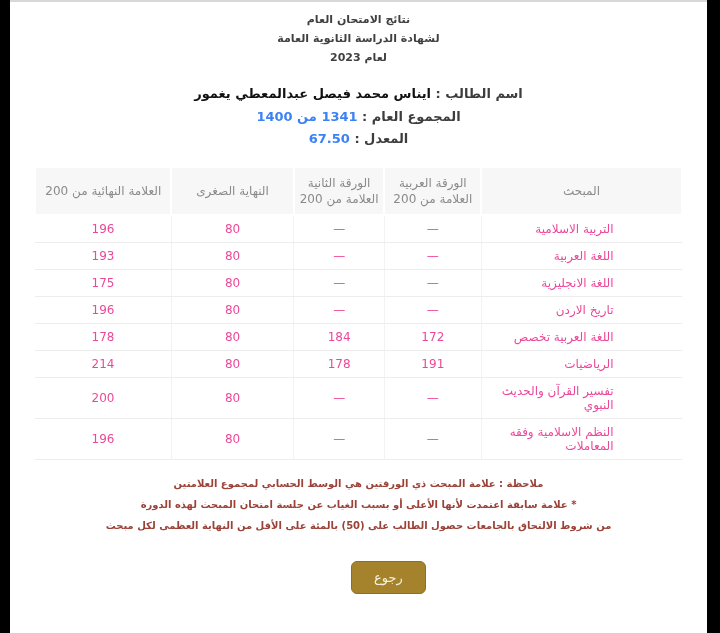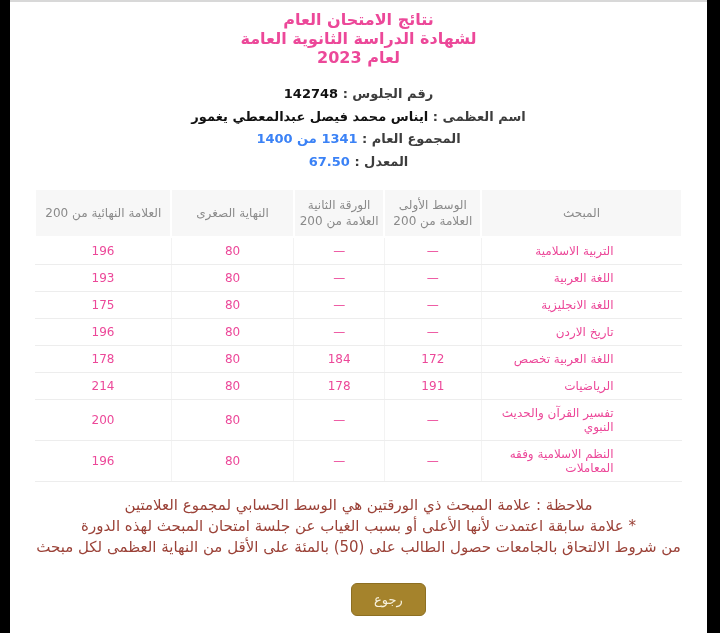--- a/index.html
+++ b/index.html
@@ -10,21 +10,21 @@
     direction:rtl;
   }
   .page {
     position:absolute; top:0; bottom:0; left:10px; right:13px;
     background:#ffffff;
     border-top:2px solid #d8d8d8;
   }
   
   .titles { padding-top:8px; text-align:center; }
   .title-line {
-    color:#ec4899; font-weight:bold; font-size:16px; line-height:19px;
+    color:#404040; font-weight:bold; font-size:11px; line-height:19px;
   }
   
   .student-info { margin-top:16px; text-align:center; }
   .info-line { font-size:13px; line-height:22.5px; color:#3d3d3d; font-weight:bold; }
   .info-label { color:#3d3d3d; }
   .info-strong { color:#111; }
   .info-teal { color:#3b82f6; }
   
   .results-table {
     width:93%; margin:15px auto 0 auto;
@@ -41,21 +41,21 @@
     color:#ec4899; text-align:center; padding:6px 4px;
     border-bottom:1px solid #ededed; border-left:1px solid #f3f3f3;
     height:27px;
   }
   .results-table tbody td:first-child {
     text-align:right; padding-left:4px; padding-right:68px; border-right:none;
   }
   .results-table tbody td:last-child { border-left:none; }
   
   .notes { margin-top:13px; text-align:center; }
-  .note-line { color:#9b4238; font-weight:normal; font-size:15px; line-height:21px; }
+  .note-line { color:#9b4238; font-weight:bold; font-size:10px; line-height:21px; }
   
   .btn-row { text-align:center; margin-top:25px; }
   .back-button {
     display:inline-block; position:relative; right:-30px;
     background:#a5832c; color:#f7f1dc; border:1px solid #8d6f22;
     border-radius:6px; padding:8px 22px; font-size:13px;
     font-family:"DejaVu Sans", sans-serif; cursor:pointer;
   }
 </style>
 </head>
@@ -64,25 +64,21 @@
 <div class="page">
 
   <div class="titles">
     <div class="title-line">نتائج الامتحان العام</div>
     <div class="title-line">لشهادة الدراسة الثانوية العامة</div>
     <div class="title-line">لعام 2023</div>
   </div>
 
   <div class="student-info">
     <div class="info-line">
-      <span class="info-label">رقم الجلوس :</span>
-      <span class="info-strong">142748</span>
-    </div>
-    <div class="info-line">
-      <span class="info-label">اسم العظمى :</span>
+      <span class="info-label">اسم الطالب :</span>
       <span class="info-strong">ايناس محمد فيصل عبدالمعطي يغمور</span>
     </div>
     <div class="info-line">
       <span class="info-label">المجموع العام :</span>
       <span class="info-teal">1341 من 1400</span>
     </div>
     <div class="info-line">
       <span class="info-label">المعدل :</span>
       <span class="info-teal">67.50</span>
     </div>
@@ -95,21 +91,21 @@
         <col style="width:14%">
         <col style="width:19%">
         <col style="width:21%">
     </colgroup>
     <thead>
       <tr>
         <th>
           <span class="hdr-line">المبحث</span>
         </th>
         <th>
-          <span class="hdr-line">الوسط الأولى</span>
+          <span class="hdr-line">الورقة العربية</span>
           <span class="hdr-line">العلامة من 200</span>
         </th>
         <th>
           <span class="hdr-line">الورقة الثانية</span>
           <span class="hdr-line">العلامة من 200</span>
         </th>
         <th>
           <span class="hdr-line">النهاية الصغرى</span>
         </th>
         <th>

